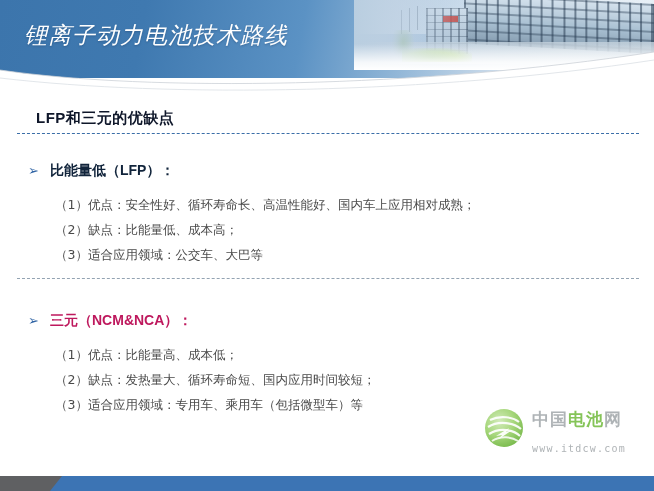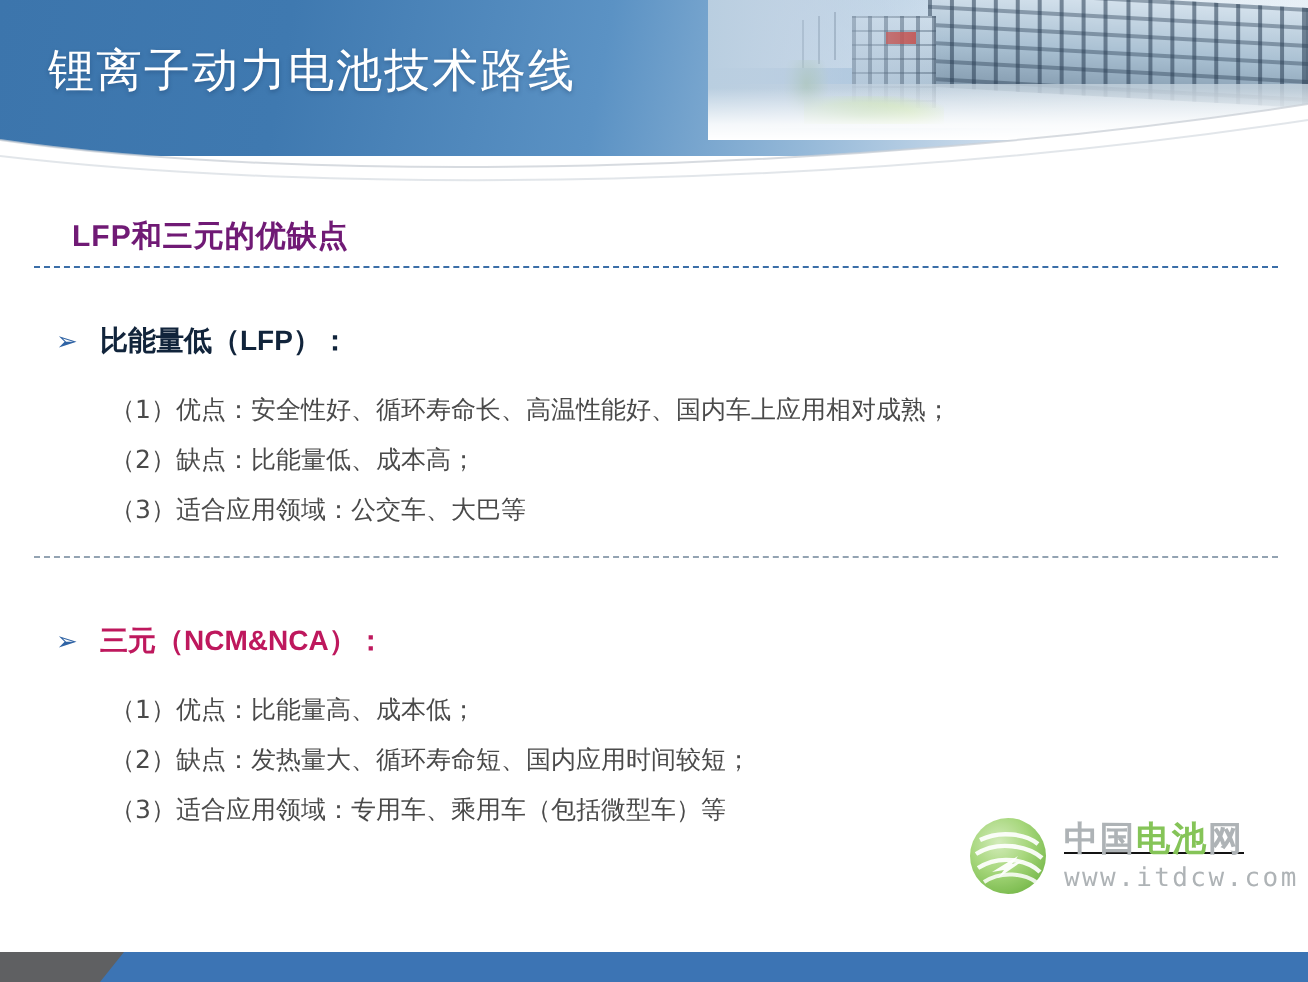--- a/index.html
+++ b/index.html
@@ -7,20 +7,21 @@
     width:654px; height:491px;
     font-family:"Liberation Sans","DejaVu Sans",sans-serif;
     background:#ffffff; overflow:hidden;
   }
   #slide { position:relative; width:654px; height:491px; background:#fff; }
 
   
   .header {
     position:absolute; left:0; top:0; width:654px; height:78px;
     overflow:hidden;
+    font-style:italic;
   }
   .header-bg {
     position:absolute; inset:0;
     background:linear-gradient(100deg,#3c75ac 0%,#3f79b0 22%,#5b92c4 46%,#94b8d8 62%,#c3d6e8 74%,#e4edf5 86%,#f2f6fa 100%);
   }
   .header-photo {
     position:absolute; right:0; top:0; width:300px; height:70px;
     background:
       linear-gradient(90deg, rgba(255,255,255,0) 0%, rgba(255,255,255,0) 55%, rgba(245,249,252,0.25) 100%),
       linear-gradient(270deg, rgba(198,214,228,0) 68%, rgba(190,208,226,0.85) 92%, rgba(186,205,224,1) 100%);
@@ -89,21 +90,21 @@
     position:absolute; left:24px; top:20px;
     font-size:23px; color:#ffffff; letter-spacing:1px;
     font-family:"DejaVu Sans","Liberation Sans",sans-serif;
     text-shadow:0 1px 2px rgba(20,50,85,.35);
     white-space:nowrap;
   }
 
   
   .sec-heading {
     position:absolute; left:36px; top:109px;
-    font-size:15px; font-weight:bold; color:#701a75;
+    font-size:15px; font-weight:bold; color:#0f172a;
     letter-spacing:.5px; white-space:nowrap;
   }
   .dash-blue {
     position:absolute; left:17px; top:133px; width:622px; height:0;
     border-top:1.4px dashed #3b6ea8;
   }
   .dash-gray {
     position:absolute; left:17px; top:278px; width:622px; height:0;
     border-top:1.3px dashed #93a3b2;
   }
@@ -124,25 +125,25 @@
   .sub {
     position:relative; left:55px; font-size:12.5px; color:#4a4a4a;
     line-height:25px; white-space:nowrap;
     font-family:"DejaVu Sans","Liberation Sans",sans-serif;
   }
 
   
   .wm { position:absolute; left:482px; top:404px; width:160px; height:52px; opacity:.92; }
   .wm-globe { position:absolute; left:0; top:2px; width:44px; height:44px; }
   .wm-text { position:absolute; left:50px; top:6px; }
-  .wm-cn { font-size:17px; font-weight:bold; letter-spacing:1px; line-height:19px;text-decoration:underline; }
+  .wm-cn { font-size:17px; font-weight:bold; letter-spacing:1px; line-height:19px; }
   .wm-cn .g1 { color:#a8adb0; }
   .wm-cn .g2 { color:#7bbf4a; }
   .wm-url {
-    font-size:13px; color:#a8adb0; letter-spacing:1.2px; margin-top:3px;
+    font-size:10px; color:#a8adb0; letter-spacing:1.2px; margin-top:14px;
     font-family:"DejaVu Sans Mono","Liberation Mono",monospace;
   }
 
   
   .botbar { position:absolute; left:0; top:476px; width:654px; height:15px; }
 </style>
 </head>
 <body>
 
 <div id="slide">

